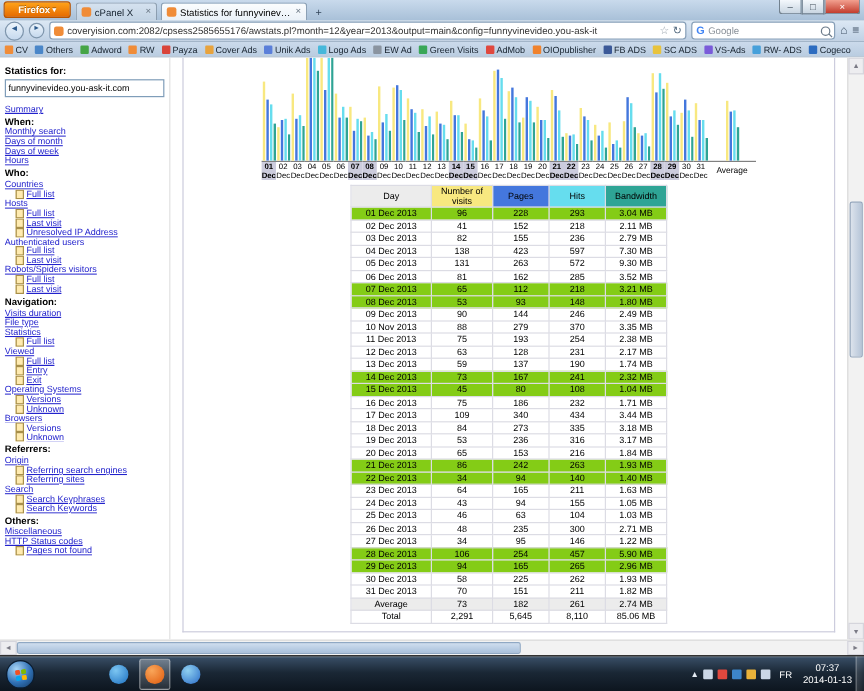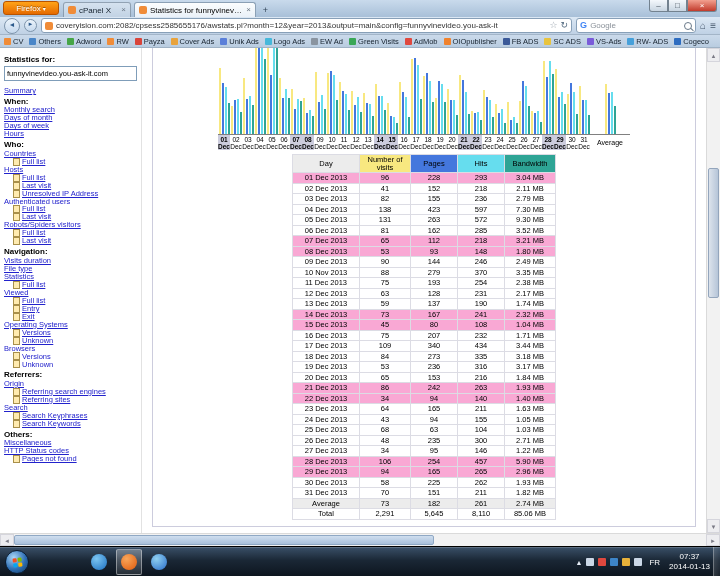--- a/index.html
+++ b/index.html
@@ -4,21 +4,21 @@
 <style>
   html,body{margin:0;padding:0;}
   .screen{position:relative;width:720px;height:576px;overflow:hidden;background:#fff;
           font-family:"Liberation Sans",sans-serif;color:#000;}
 
   
   .tabstrip{position:absolute;top:0;left:0;right:0;height:17px;
             background:linear-gradient(#C9DAEC,#A8C0D8);border-bottom:1px solid #8FA6BC;}
   .fx-btn{position:absolute;left:3px;top:1px;width:56px;height:14px;border-radius:3px;
           background:linear-gradient(#FFA319,#E56A00);border:1px solid #B85400;color:#fff;
-          font-size:8px;font-weight:normal;display:flex;align-items:center;justify-content:center;gap:2px;
+          font-size:8px;font-weight:bold;display:flex;align-items:center;justify-content:center;gap:2px;
           text-shadow:0 -1px 0 rgba(0,0,0,.35);box-sizing:border-box;}
   .fx-btn .caret{font-size:6px;}
   .tab{position:absolute;top:2px;height:15px;display:flex;align-items:center;gap:3px;padding:0 4px;
        font-size:8px;border-radius:3px 3px 0 0;box-sizing:border-box;}
   .tab.inactive{left:63px;width:68px;background:rgba(255,255,255,.30);
                 border:1px solid rgba(90,110,130,.55);border-bottom:none;color:#14212E;}
   .tab.active{left:134px;width:122px;background:linear-gradient(#FBFDFE,#EAF1F8);
               border:1px solid #8BA0B5;border-bottom:none;z-index:2;}
   .tab-title{flex:1;overflow:hidden;white-space:nowrap;text-overflow:ellipsis;}
   .tab-close{font-size:8px;color:#6B7886;line-height:1;}
@@ -89,21 +89,21 @@
   .clab.avglab{font-size:7px;padding-top:4px;}
 
   table.days{border-collapse:collapse;margin:4px auto 0;font-size:7.5px;}
   table.days th,table.days td{border:1px solid #DCDCE4;padding:1px 3px;text-align:center;
                               line-height:1;font-weight:normal;height:7.5px;}
   th.h-day{background:#ECECEC;width:60px;}
   th.h-visits{background:#F8E880;width:44px;}
   th.h-pages{background:#4477DD;width:40px;}
   th.h-hits{background:#66DDEE;width:40px;}
   th.h-bw{background:#2EA495;width:44px;}
-  tr.weekend-row{background:#f9a8d4;}
+  tr.weekend-row{background:#84cc16;}
   tr.avg-row{background:#ECECEC;}
 
   .vscroll{position:absolute;right:0;top:0;width:14px;height:485px;background:#F2F2F2;
            border-left:1px solid #DADADA;box-sizing:border-box;}
   .vs-btn{height:14px;background:#EDEDF0;color:#7A7A85;font-size:6px;text-align:center;
           line-height:14px;border:1px solid #D5D5DC;box-sizing:border-box;}
   .vs-btn.down{position:absolute;bottom:0;left:0;right:0;}
   .vs-thumb{position:absolute;top:120px;left:1px;width:11px;height:130px;border-radius:2px;
             background:linear-gradient(90deg,#DCE3EC,#B6C5D8);border:1px solid #93A5BC;box-sizing:border-box;}
 
@@ -876,21 +876,21 @@
               <tr class="weekend-row">
                 <td>15 Dec 2013</td>
                 <td>45</td>
                 <td>80</td>
                 <td>108</td>
                 <td>1.04 MB</td>
               </tr>
               <tr>
                 <td>16 Dec 2013</td>
                 <td>75</td>
-                <td>207</td>
+                <td>186</td>
                 <td>232</td>
                 <td>1.71 MB</td>
               </tr>
               <tr>
                 <td>17 Dec 2013</td>
                 <td>109</td>
                 <td>340</td>
                 <td>434</td>
                 <td>3.44 MB</td>
               </tr>
@@ -938,21 +938,21 @@
               </tr>
               <tr>
                 <td>24 Dec 2013</td>
                 <td>43</td>
                 <td>94</td>
                 <td>155</td>
                 <td>1.05 MB</td>
               </tr>
               <tr>
                 <td>25 Dec 2013</td>
-                <td>68</td>
+                <td>46</td>
                 <td>63</td>
                 <td>104</td>
                 <td>1.03 MB</td>
               </tr>
               <tr>
                 <td>26 Dec 2013</td>
                 <td>48</td>
                 <td>235</td>
                 <td>300</td>
                 <td>2.71 MB</td>

